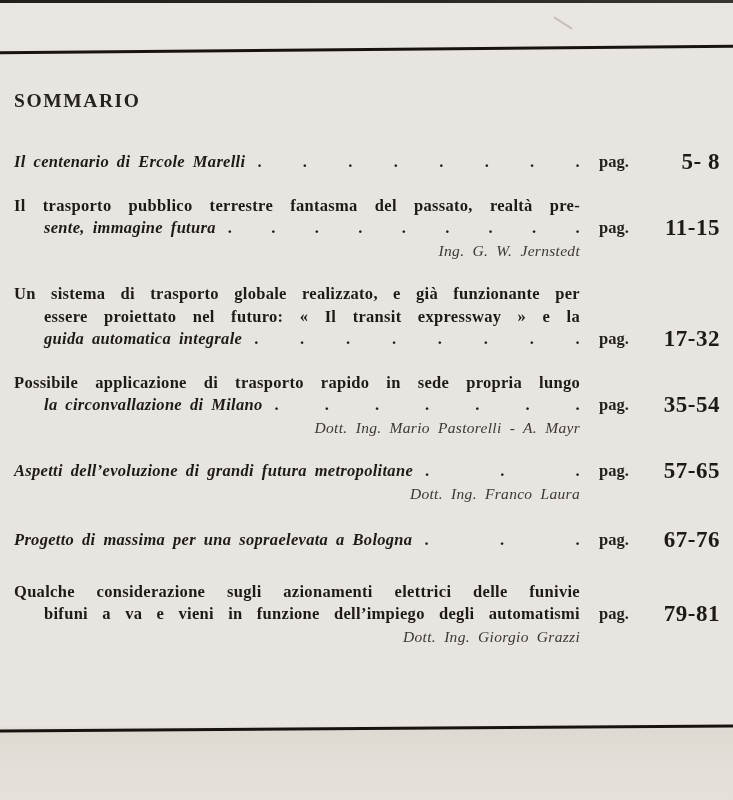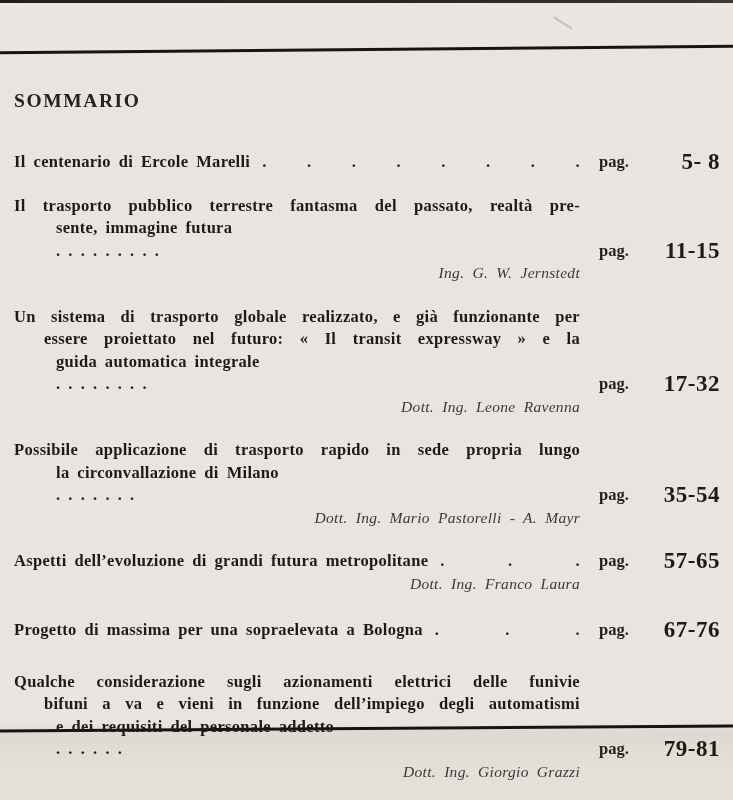--- a/index.html
+++ b/index.html
@@ -61,24 +61,24 @@
 
   .line {
     font-size: 16.5px;
     line-height: 22.5px;
     font-weight: bold;
     letter-spacing: 0.3px;
     word-spacing: 3.5px;
     color: #1e1a17;
   }
   .line.fill { text-align: justify; text-align-last: justify; font-family: Liberation Serif, serif; }
-  .line.indent { padding-left: 30px; flex-direction: column; }
+  .line.indent { padding-left: 30px; }
 
   .line.last { display: flex; align-items: baseline; }
-  .line-text { white-space: nowrap; }
+  .line-text { white-space: nowrap; font-style: italic; }
   .dots {
     flex: 1;
     margin-left: 12px;
     font-weight: bold;
     text-align: justify;
     text-align-last: justify;
     overflow: hidden;
     white-space: normal;
   }
 
@@ -162,21 +162,20 @@
             <div class="line fill">Un sistema di trasporto globale realizzato, e già funzionante per</div>
             <div class="line fill indent">essere proiettato nel futuro: « Il transit expressway » e la</div>
             <div class="line last indent">
               <span class="line-text">guida automatica integrale</span>
               <span class="dots">. . . . . . . .</span>
             </div>
           </div>
           <div class="pag-col">pag.</div>
           <div class="pages-col">17-32</div>
         </div>
-        <div class="author">Dott. Ing. Leone Ravenna</div>
       </article>
 
       <article class="entry">
         <div class="entry-main">
           <div class="text-col">
             <div class="line fill">Possibile applicazione di trasporto rapido in sede propria lungo</div>
             <div class="line last indent">
               <span class="line-text">la circonvallazione di Milano</span>
               <span class="dots">. . . . . . .</span>
             </div>
@@ -212,24 +211,20 @@
           <div class="pag-col">pag.</div>
           <div class="pages-col">67-76</div>
         </div>
       </article>
 
       <article class="entry">
         <div class="entry-main">
           <div class="text-col">
             <div class="line fill">Qualche considerazione sugli azionamenti elettrici delle funivie</div>
             <div class="line fill indent">bifuni a va e vieni in funzione dell’impiego degli automatismi</div>
-            <div class="line last indent">
-              <span class="line-text">e dei requisiti del personale addetto</span>
-              <span class="dots">. . . . . .</span>
-            </div>
           </div>
           <div class="pag-col">pag.</div>
           <div class="pages-col">79-81</div>
         </div>
         <div class="author">Dott. Ing. Giorgio Grazzi</div>
       </article>
 
     </div>
   </div>
 </div>

